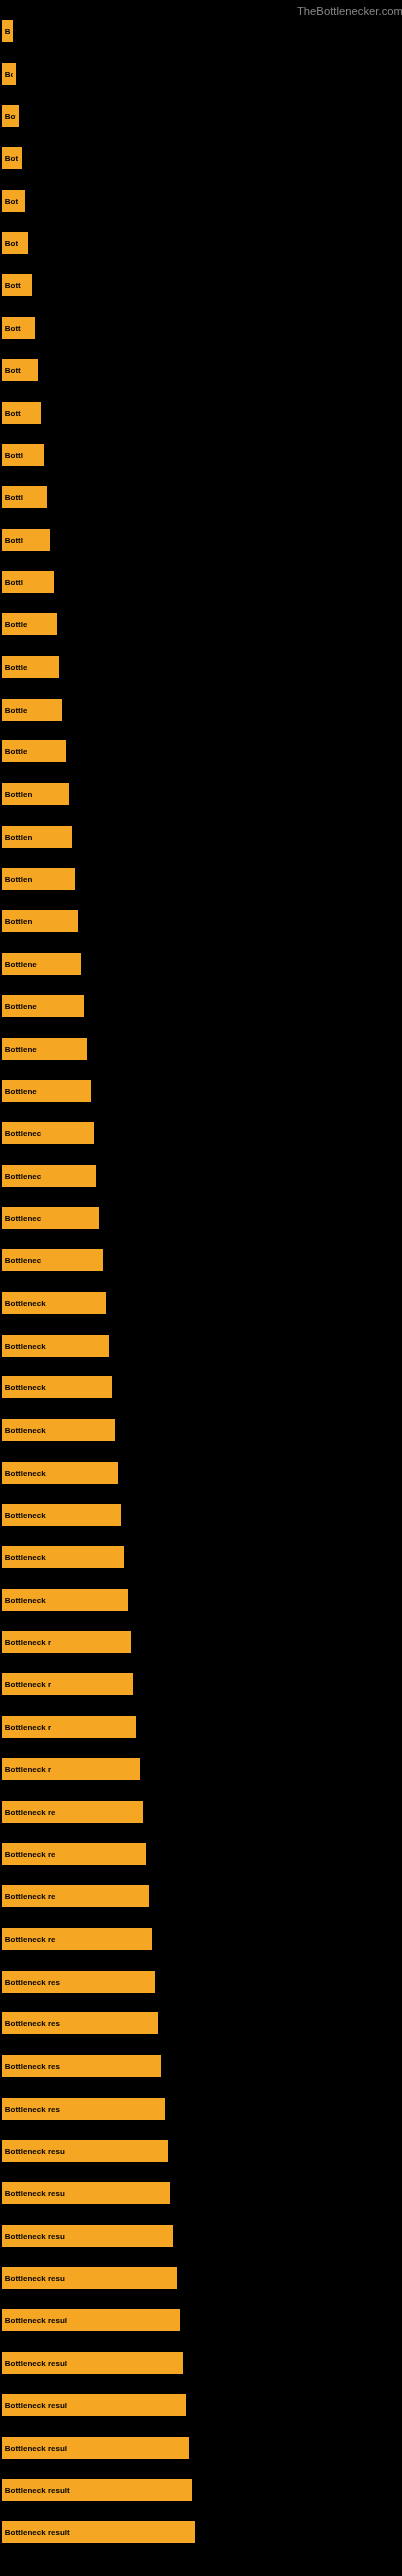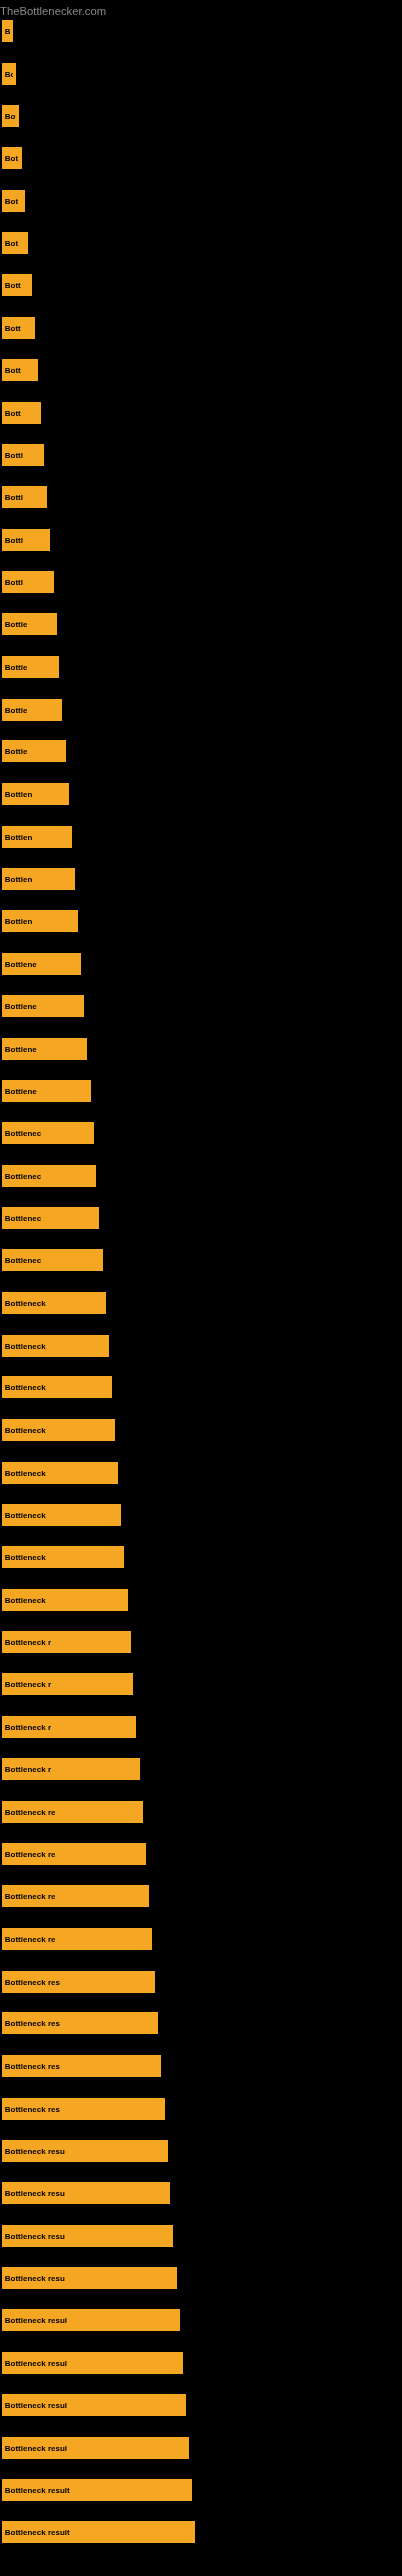--- a/index.html
+++ b/index.html
@@ -10,21 +10,21 @@
     body {
       background-color: #000000;
       width: 403px;
       min-height: 2576px;
       font-family: Arial, sans-serif;
       position: relative;
     }
     .site-title {
       color: #888888;
       font-size: 11.3px;
-      text-align: left;
+      text-align: right;
       padding-top: 4.8px;
       padding-bottom: 3.2px;
     }
   </style>
 </head>
 <body>
 
 <div class="site-title">TheBottlenecker.com</div>
 
 <div id="bars-wrapper" style="position:relative; width:403px; height:2552px;">

